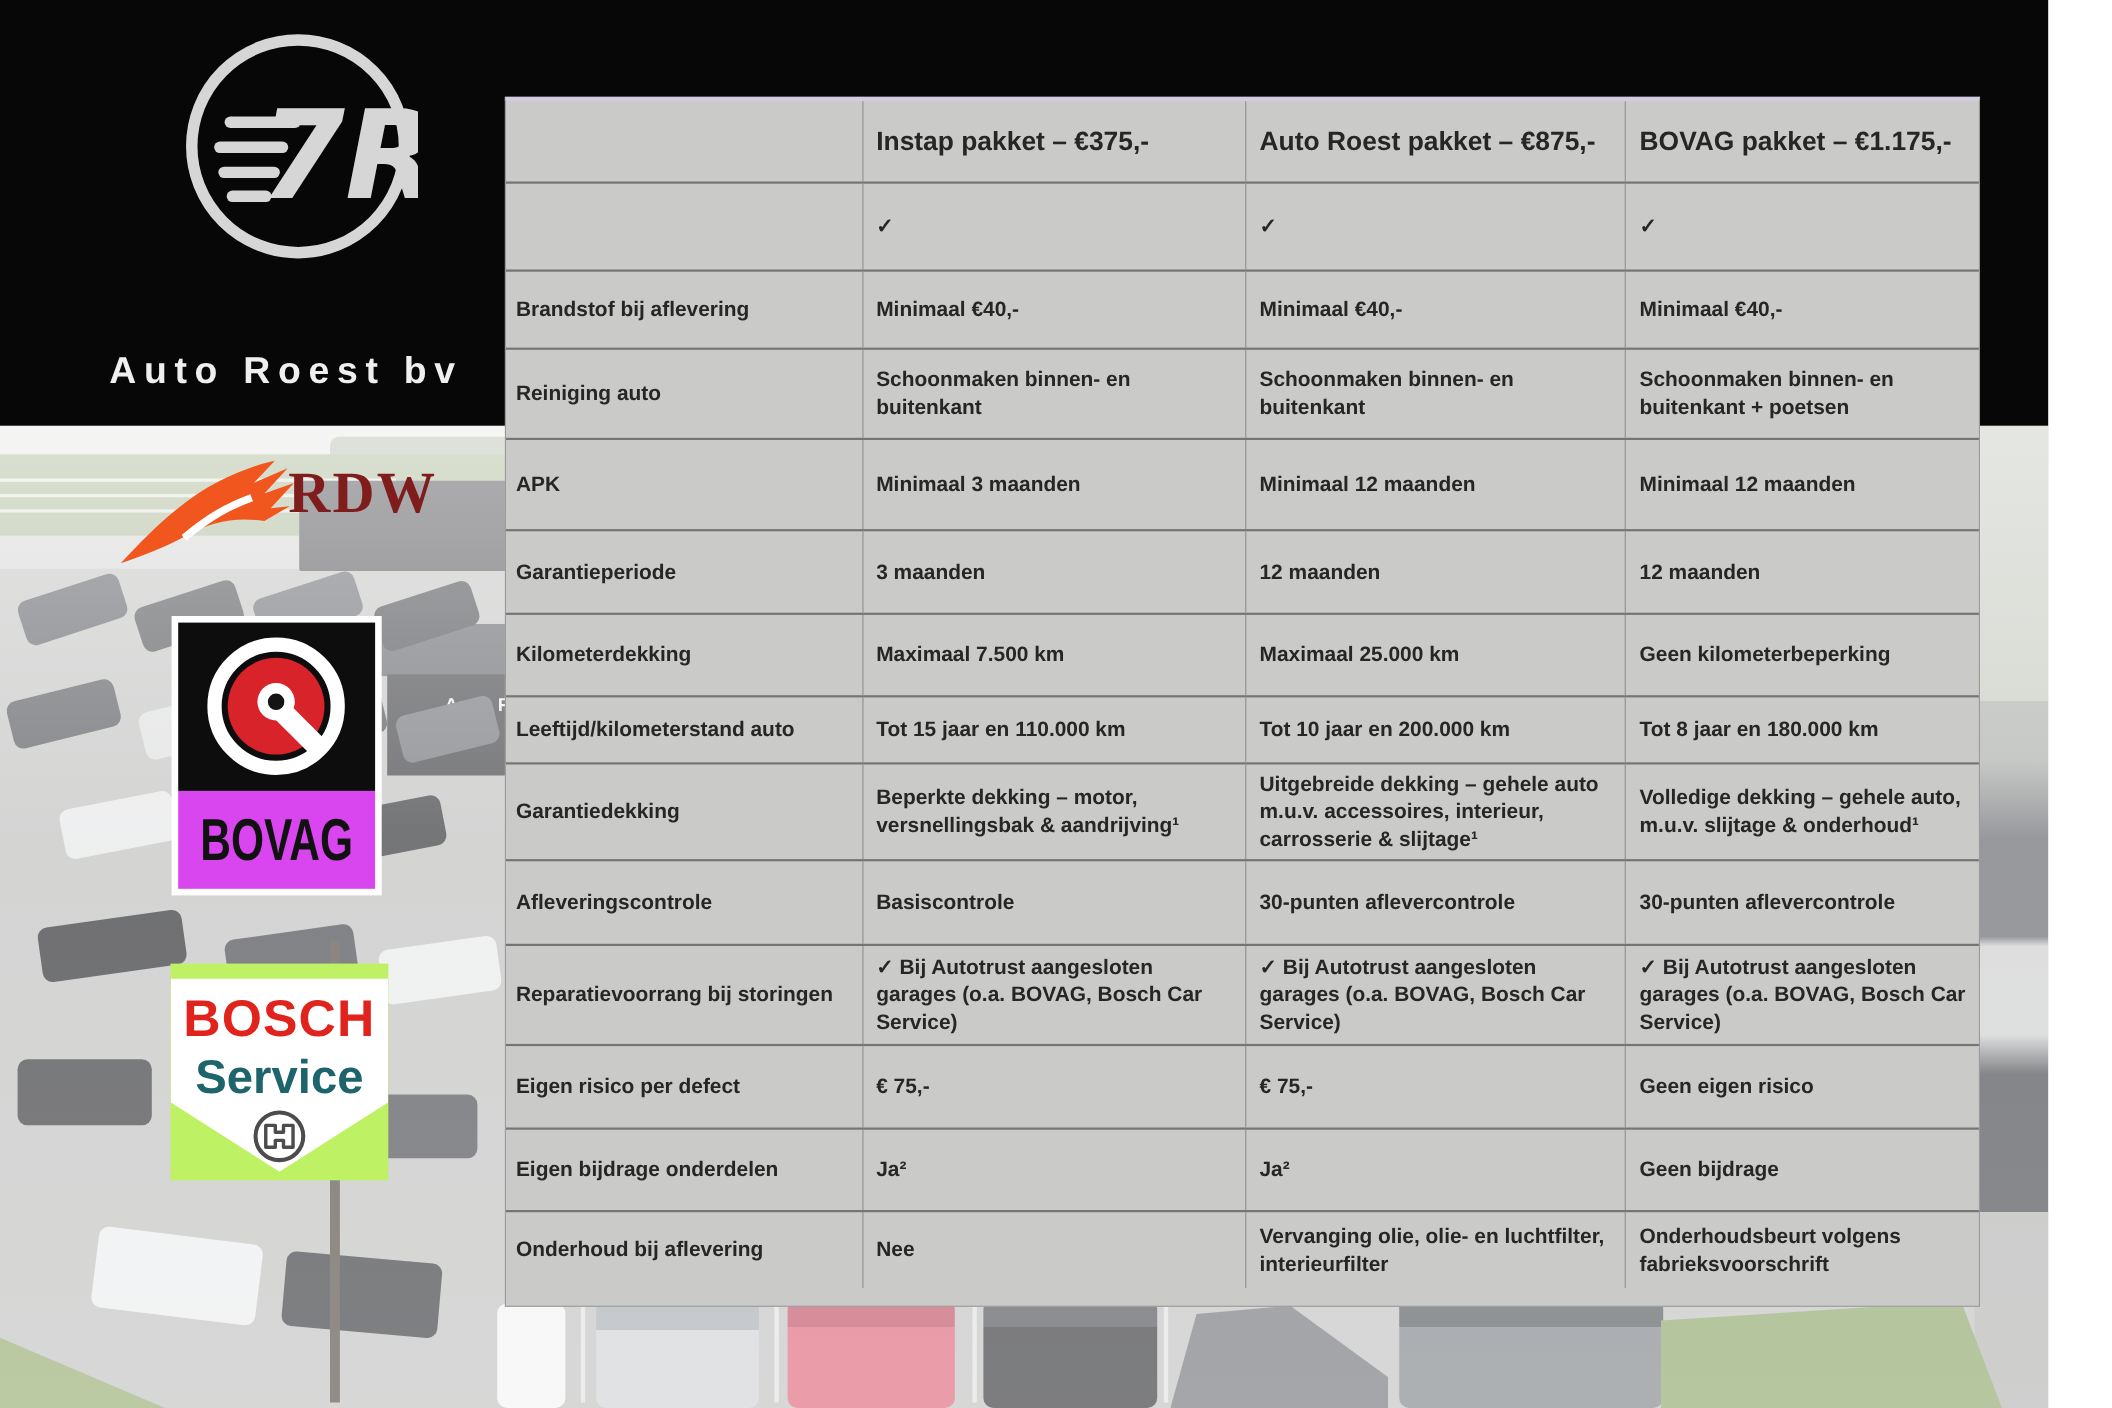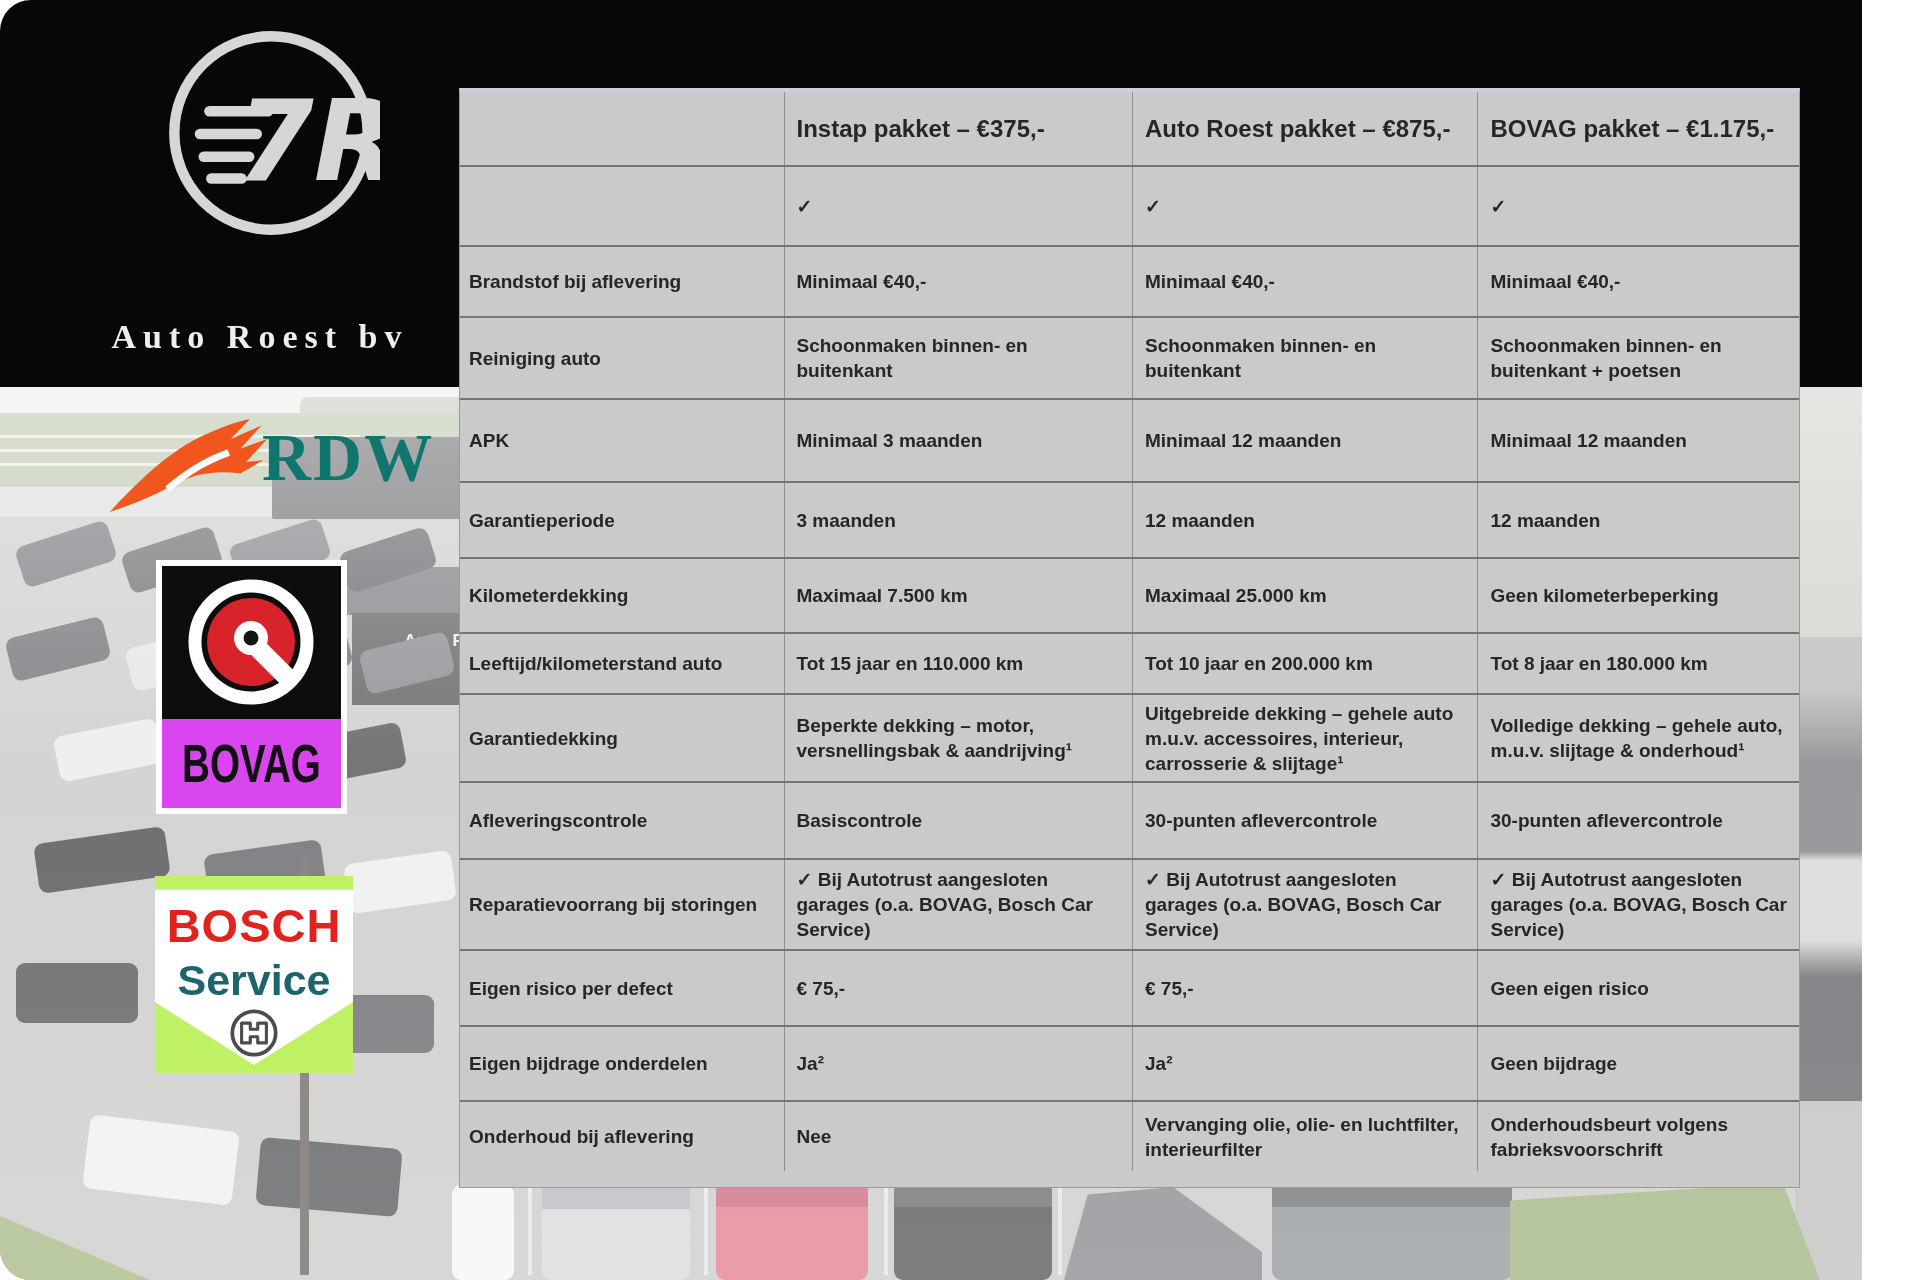--- a/index.html
+++ b/index.html
@@ -1,18 +1,18 @@
 <!DOCTYPE html>
 <html><head>
 <meta charset="utf-8">
 <style>
   * { box-sizing: border-box; }
   html,body { margin:0; padding:0; background:#ffffff; }
   .canvas { position:relative; width:1920px; height:1280px; overflow:hidden; background:#ffffff;
-            font-family:"Liberation Sans", sans-serif;border-radius:31px; }
+            font-family:"Liberation Sans", sans-serif; }
 
   
   .photo { position:absolute; left:0; top:387px; width:1862px; height:893px; background:#b7b8b6; overflow:hidden; }
   .ph { position:absolute; }
   .sky      { left:0; top:0; width:100%; height:34px; background:#e4e5e2; }
   .field    { left:0; top:26px; width:470px; height:80px; background:#9fae87; }
   .trees-l  { left:300px; top:10px; width:170px; height:70px; background:#aab3a0; border-radius:8px; }
   .fence    { left:0; height:3px; background:#ecece9; opacity:.85; }
   .road     { left:0; top:100px; width:470px; height:30px; background:#cfcfce; }
   .bldg-sm  { left:272px; top:50px; width:195px; height:82px; background:#323237; border-radius:2px; }
@@ -27,26 +27,26 @@
               background:linear-gradient(#b9bfb2 0 28%, #9b9e9b 28% 34%, #51545a 42% 52%, #c7c8c9 53% 62%, #2e3035 66% 80%, #a8a9a7 80% 100%); }
   .pline    { width:4px; height:88px; background:#ebebe9; opacity:.75; }
   .car      { position:absolute; border-radius:9px; }
   .haze     { left:0; top:0; width:100%; height:100%;
               background:linear-gradient(rgba(255,255,255,.62), rgba(255,255,255,.40) 42%, rgba(255,255,255,.44)); }
 
   
   .band { position:absolute; left:0; top:0; width:1862px; height:387px; background:#070707; }
   .ar-logo { position:absolute; left:162px; top:24px; }
   .ar-name { position:absolute; left:40px; top:318px; width:440px; text-align:center;
-             color:#efefef; font-size:34px; font-weight:bold; letter-spacing:7px;font-family:Liberation Serif, serif; }
+             color:#efefef; font-size:34px; font-weight:bold; letter-spacing:7px; }
 
   
   .rdw { position:absolute; left:104px; top:408px; width:300px; height:118px; }
   .rdw-text { position:absolute; left:158px; top:10px; font-family:"Liberation Serif", serif;
-              font-weight:600; font-size:68px; color:#0f766e; letter-spacing:2px; }
+              font-weight:600; font-size:53px; color:#7f1d1d; letter-spacing:2px; }
   .bovag { position:absolute; left:156px; top:560px; width:191px; height:254px; background:#ffffff; padding:6px; }
   .bovag-top { position:relative; width:179px; height:153px; background:#0d0d0d; }
   .bovag-bottom { width:179px; height:89px; background:#d946ef; display:flex; align-items:center; justify-content:center; }
   .bovag-word { color:#111; font-weight:bold; font-size:42px; letter-spacing:0px;
                 transform:scaleY(1.28) scaleX(.92); }
   .bosch { position:absolute; left:155px; top:876px; width:198px; height:197px; background:#bef264; }
   .bosch-white { position:absolute; left:0; top:0; width:100%; height:100%; background:#ffffff;
                  clip-path:polygon(0 7%, 100% 7%, 100% 64%, 50% 96%, 0 64%); }
   .bosch-word { position:absolute; left:0; top:22px; width:100%; text-align:center;
                 color:#e0231c; font-weight:bold; font-size:47px; letter-spacing:1px; }

